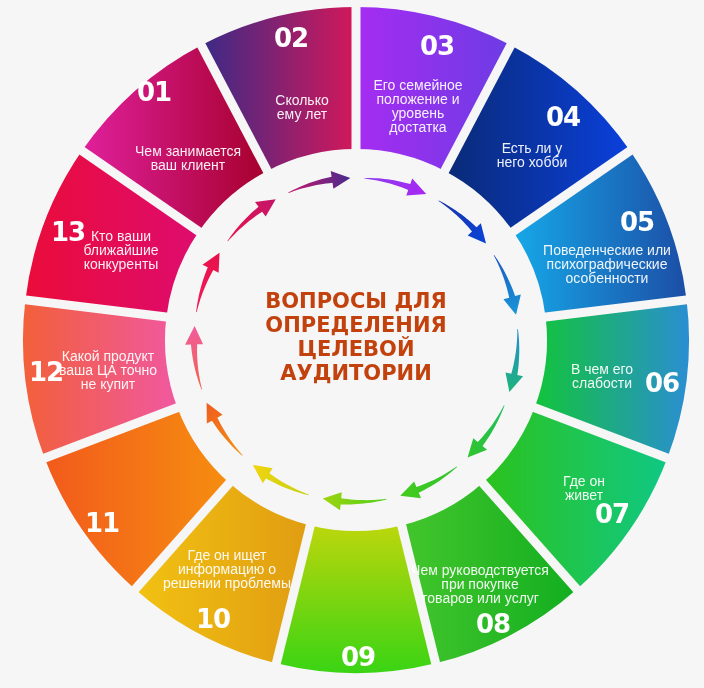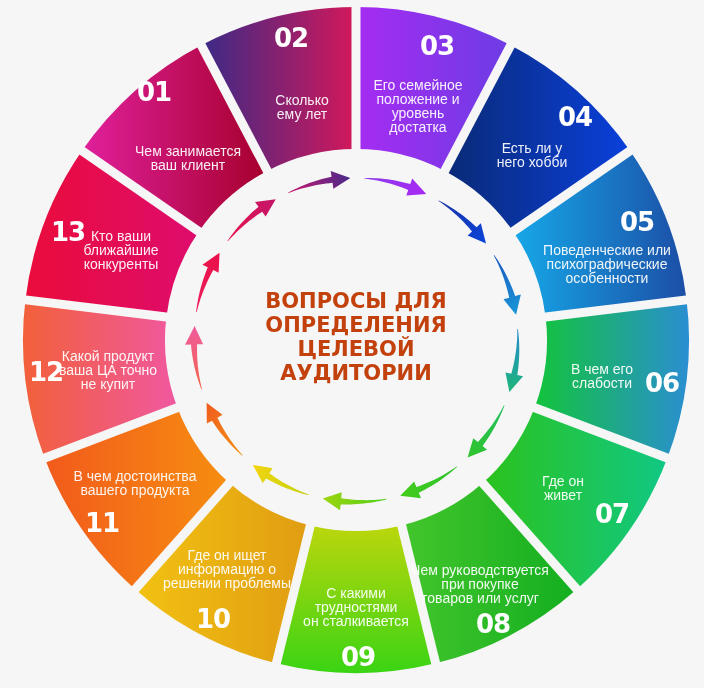--- a/index.html
+++ b/index.html
@@ -221,55 +221,50 @@
   <div class="lbl seg-num" style="left:291px;top:38px;">02</div>
   <div class="lbl seg-text" style="left:302px;top:107px;">Сколько
 ему лет</div>
 
   <div class="lbl seg-num" style="left:437px;top:46px;">03</div>
   <div class="lbl seg-text" style="left:418px;top:106px;">Его семейное
 положение и
 уровень
 достатка</div>
 
-  <div class="lbl seg-num" style="left:563px;top:117px;margin-left:12px;">04</div>
+  <div class="lbl seg-num" style="left:563px;top:117px;">04</div>
   <div class="lbl seg-text" style="left:532px;top:155px;">Есть ли у
 него хобби</div>
 
   <div class="lbl seg-num" style="left:637px;top:222px;">05</div>
   <div class="lbl seg-text" style="left:607px;top:264px;">Поведенческие или
 психографические
 особенности</div>
 
   <div class="lbl seg-num" style="left:662px;top:383px;">06</div>
   <div class="lbl seg-text" style="left:602px;top:376px;">В чем его
 слабости</div>
 
   <div class="lbl seg-num" style="left:612px;top:514px;">07</div>
-  <div class="lbl seg-text" style="left:563px;top:488px;">Где он
+  <div class="lbl seg-text" style="left:584px;top:488px;">Где он
 живет</div>
 
   <div class="lbl seg-num" style="left:493px;top:624px;">08</div>
   <div class="lbl seg-text" style="left:480px;top:584px;">Чем руководствуется
 при покупке
 товаров или услуг</div>
 
   <div class="lbl seg-num" style="left:358px;top:657px;">09</div>
-  <div class="lbl seg-text" style="left:356px;top:607px;">С какими
-трудностями
-он сталкивается</div>
 
   <div class="lbl seg-num" style="left:213px;top:619px;">10</div>
   <div class="lbl seg-text" style="left:227px;top:569px;text-align:center;">Где он ищет
 информацию о
 решении проблемы</div>
 
   <div class="lbl seg-num" style="left:102px;top:523px;">11</div>
-  <div class="lbl seg-text" style="left:135px;top:483px;">В чем достоинства
-вашего продукта</div>
 
   <div class="lbl seg-num" style="left:46px;top:372px;">12</div>
   <div class="lbl seg-text" style="left:108px;top:370px;">Какой продукт
 ваша ЦА точно
 не купит</div>
 
   <div class="lbl seg-num" style="left:68px;top:232px;">13</div>
   <div class="lbl seg-text" style="left:121px;top:250px;">Кто ваши
 ближайшие
 конкуренты</div>

